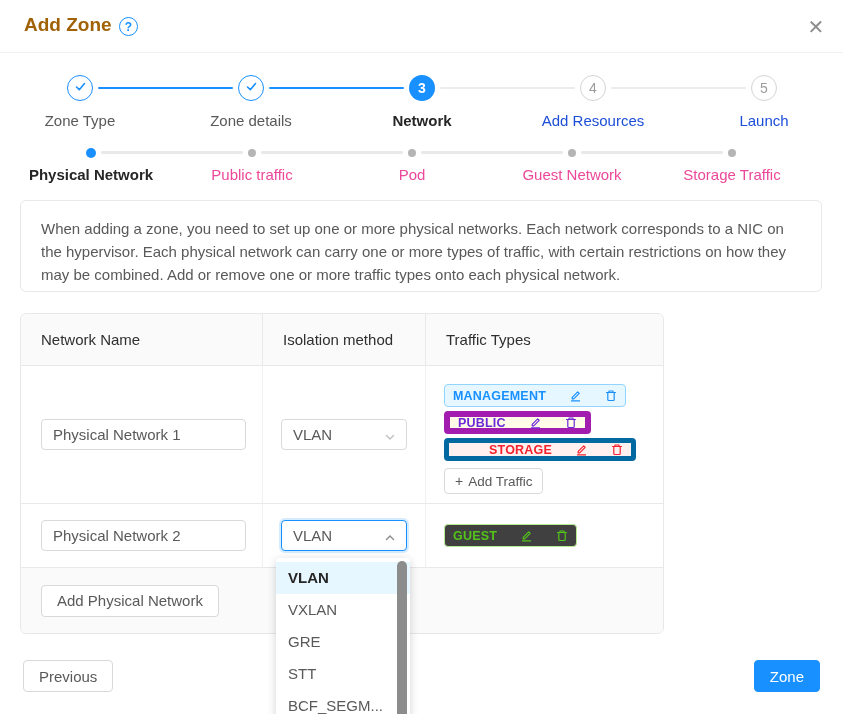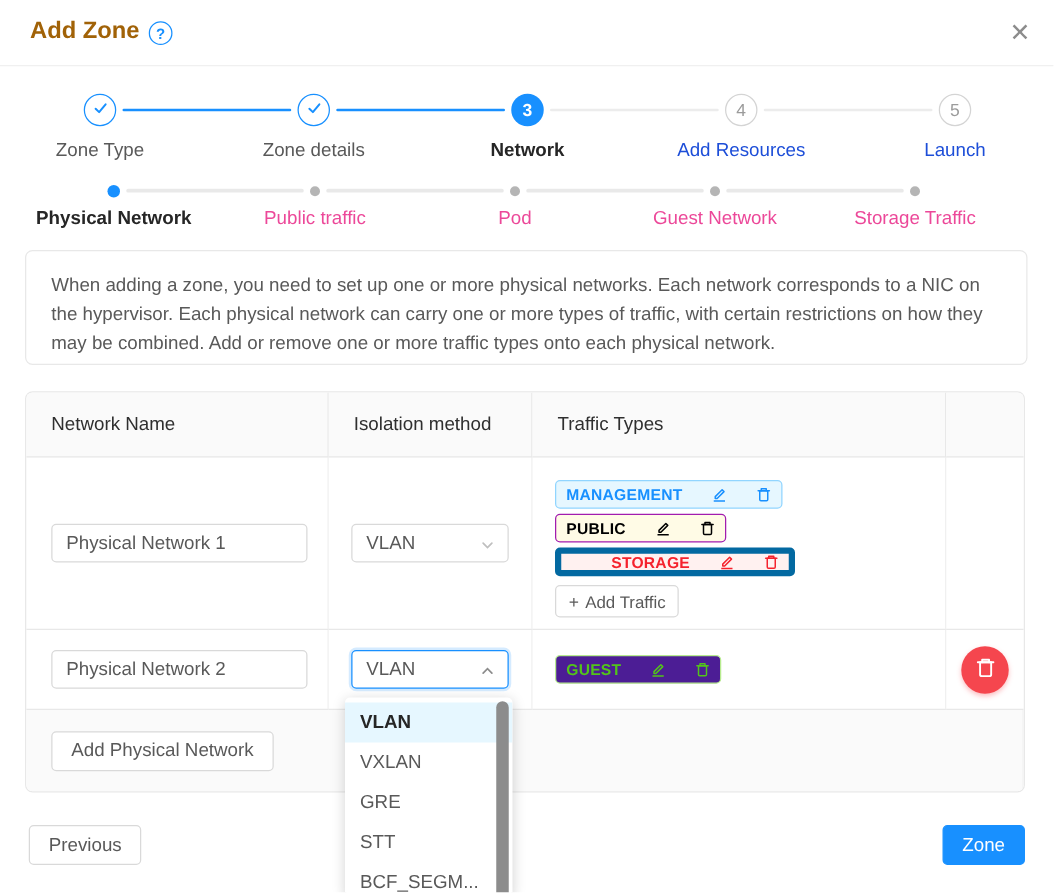--- a/index.html
+++ b/index.html
@@ -33,21 +33,21 @@
   .substep-dot.pending { width:8px; height:8px; top:149px; background:#b5b5b5; }
   .substep-line { position:absolute; top:151px; height:3px; border-radius:2px; background:#e9e9e9; }
   .substep-label { position:absolute; top:166px; width:170px; text-align:center; font-size:15px; }
   .substep-label.active { color:#262626; font-weight:700; }
   .substep-label.pending { color:#ec4899; }
 
   
   .desc-box { position:absolute; left:20px; top:200px; width:802px; height:92px; border:1px solid #e8e8e8; border-radius:6px; padding:16px 20px; font-size:15px; line-height:23px; color:#595959; }
 
   
-  .net-table { position:absolute; left:20px; top:313px; width:800px; border:1px solid #e8e8e8; border-radius:6px; display:grid; grid-template-columns:242px 163px 331px 62px; background:#fff; overflow:hidden; }
+  .net-table { position:absolute; left:20px; top:313px; width:644px; border:1px solid #e8e8e8; border-radius:6px; display:grid; grid-template-columns:242px 163px 331px 62px; background:#fff; overflow:hidden; }
   .cell { border-bottom:1px solid #e8e8e8; border-right:1px solid #f0f0f0; }
   .cell.last-col { border-right:none; }
   .th { height:52px; background:#fafafa; display:flex; align-items:center; padding-left:20px; font-size:15px; color:#2f2f2f; border-right:1px solid #e8e8e8; }
   .r1 { height:138px; }
   .r2 { height:64px; }
   .cell-name { display:flex; align-items:center; padding-left:20px; }
   .cell-iso { display:flex; align-items:center; padding-left:18px; }
   .cell-traffic { padding:18px 0 0 18px; }
   .cell-traffic.center { display:flex; align-items:center; padding:0 0 0 18px; }
   .cell-action { display:flex; align-items:center; justify-content:center; }
@@ -55,23 +55,23 @@
 
   .text-input { width:205px; height:31px; border:1px solid #d9d9d9; border-radius:4px; background:#fff; font-family:inherit; font-size:15px; color:#595959; padding:0 11px; outline:none; }
   .select { width:126px; height:31px; border:1px solid #d9d9d9; border-radius:4px; background:#fff; font-size:15px; color:#595959; display:flex; align-items:center; padding:0 11px; position:relative; cursor:pointer; }
   .select .arrow { position:absolute; right:10px; top:9px; color:#bfbfbf; }
   .select.focused { border-color:#1890ff; box-shadow:0 0 0 2px rgba(24,144,255,.18); }
   .select.focused .arrow { color:#8c8c8c; }
 
   .tag { display:inline-flex; align-items:center; gap:23px; height:23px; padding:0 8px; border-radius:4px; font-size:12.5px; font-weight:600; letter-spacing:.2px; margin-bottom:4px; cursor:default; }
   .tag .ticon { display:inline-flex; cursor:pointer; }
   .tag-blue   { color:#1890ff; background:#e6f7ff; border:1px solid #91d5ff; }
-  .tag-orange { color:#000000; background:#fffbe6; border:1px solid #a21caf; }
+  .tag-orange { color:#6d28d9; background:#fffbe6; border:6px solid #a21caf; }
   .tag-red    { color:#f5222d; background:#fff1f0; border:5px solid #0369a1;padding-left:40px; }
-  .tag-green  { color:#52c41a; background:#4c1d95; border:1px solid #b7eb8f; }
+  .tag-green  { color:#52c41a; background:#404040; border:1px solid #b7eb8f; }
 
   .add-traffic-btn { display:inline-flex; align-items:center; gap:5px; height:26px; padding:0 10px; border:1px solid #d9d9d9; border-radius:4px; background:#fff; color:#595959; font-size:13.5px; cursor:pointer; margin-top:3px; }
   .add-traffic-btn .plus { font-size:14px; color:#595959; }
 
   .btn { display:inline-flex; align-items:center; justify-content:center; height:32px; padding:0 15px; border:1px solid #d9d9d9; border-radius:4px; background:#fff; color:#595959; font-size:15px; font-family:inherit; cursor:pointer; }
   .btn-primary { background:#1890ff; border-color:#1890ff; color:#fff; }
   .prev-btn { position:absolute; left:23px; top:660px; }
   .next-btn { position:absolute; right:23px; top:660px; }
 
   .delete-round-btn { width:38px; height:38px; border-radius:50%; background:#f5464e; border:none; display:flex; align-items:center; justify-content:center; color:#fff; cursor:pointer; box-shadow:0 2px 4px rgba(245,70,78,.35); }

